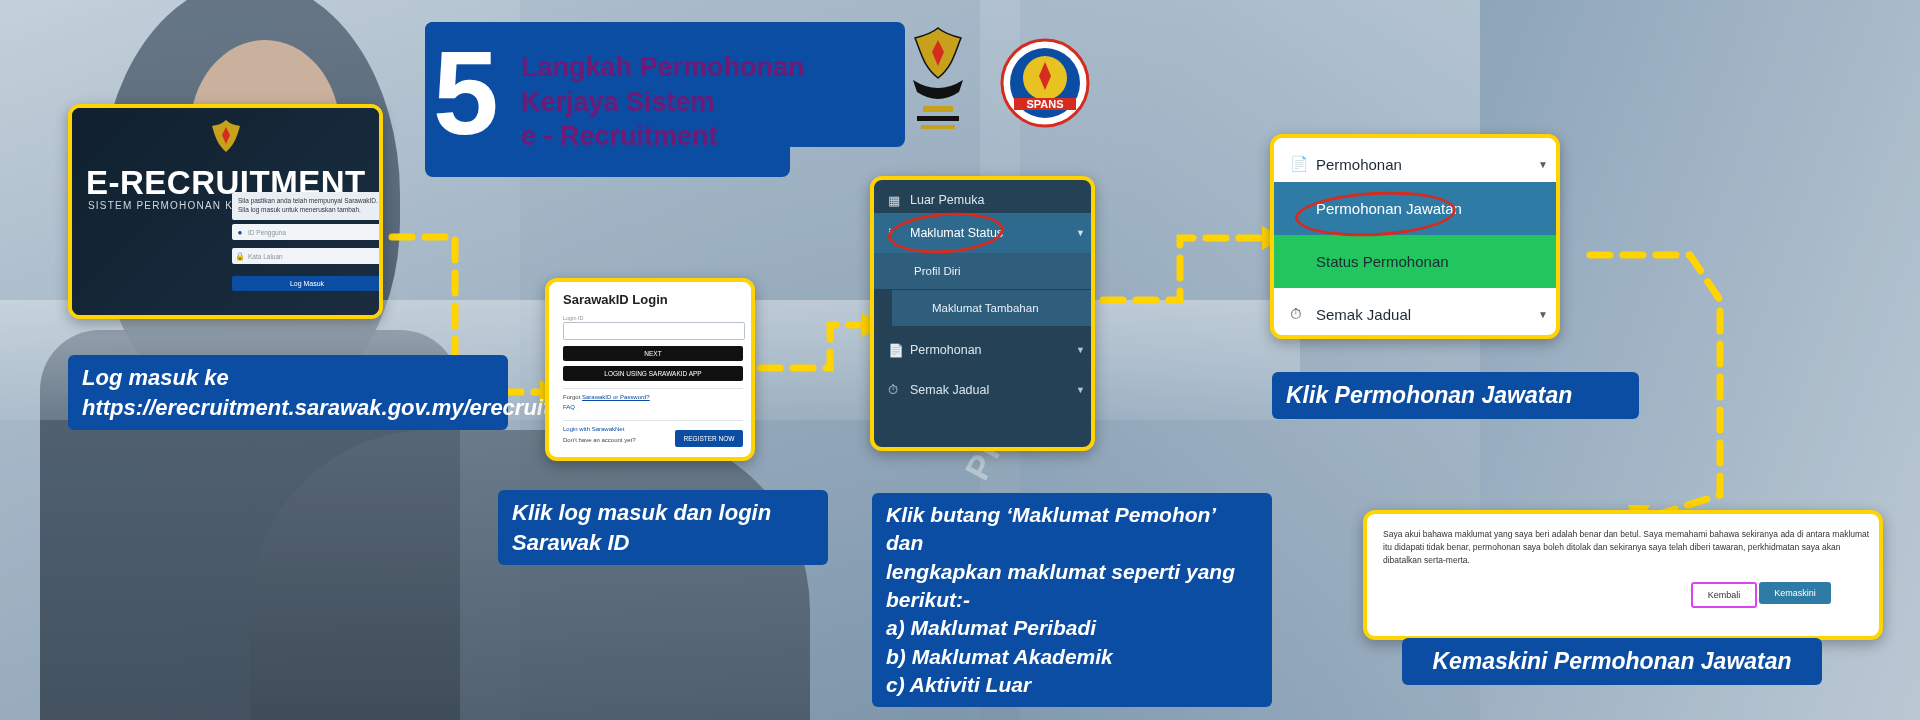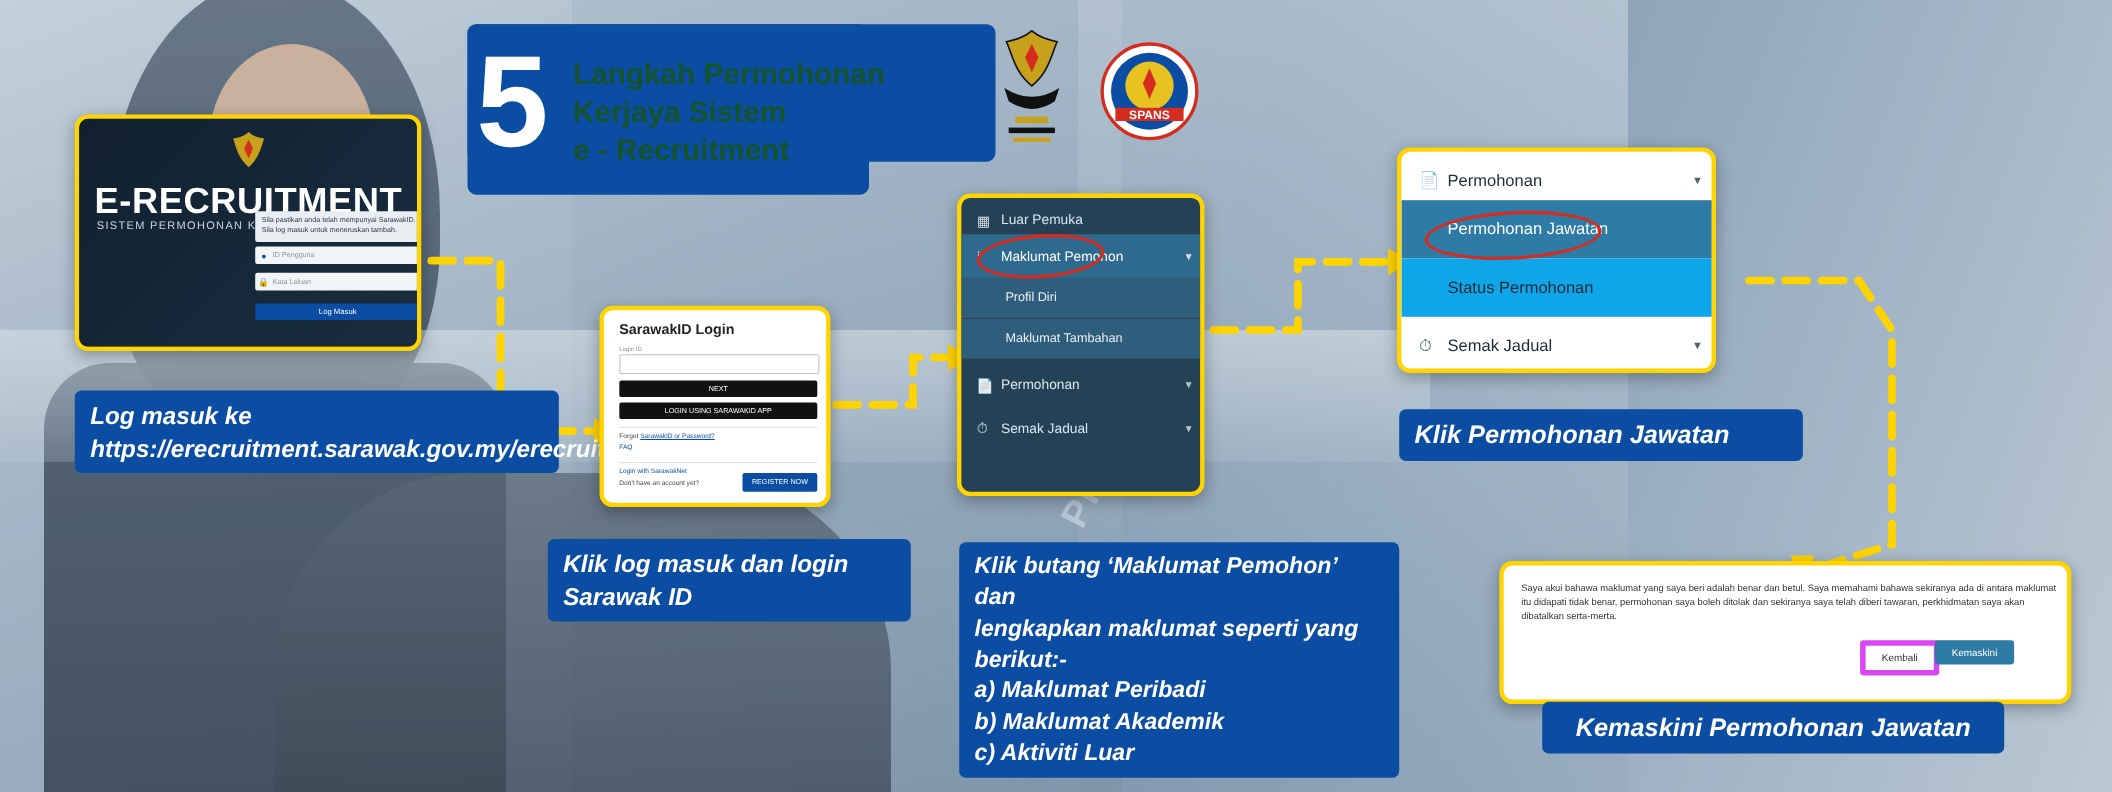--- a/index.html
+++ b/index.html
@@ -74,21 +74,21 @@
     position:absolute;left:0;top:0;width:365px;height:155px;background:#0B4DA2;border-radius:8px;
   }
   #title-bg2{
     position:absolute;left:0;top:0;width:480px;height:125px;background:#0B4DA2;border-radius:8px;
   }
   #big-five{
     position:absolute;left:8px;top:18px;font-size:118px;font-weight:bold;color:#fff;line-height:.9;
     font-family:"Liberation Sans", sans-serif;
   }
   #title-text{
-    position:absolute;left:96px;top:28px;width:400px;color:#14532d;font-size:27px;font-weight:bold;
+    position:absolute;left:96px;top:28px;width:400px;color:#701a75;font-size:27px;font-weight:bold;
     line-height:1.28;
   }
 
   
   #crest-sarawak{position:absolute;left:893px;top:22px;width:90px;height:120px;}
   #crest-spans{position:absolute;left:1000px;top:38px;width:90px;height:90px;}
 
   
   #step1{left:68px;top:104px;width:315px;height:215px;background:#16212c;}
   #s1-inner{position:absolute;inset:0;background:linear-gradient(135deg,#10202e,#16293a 60%,#1a2c3d);padding-left:23px;}
@@ -127,27 +127,27 @@
   .m3-sub{position:absolute;left:0;width:225px;height:36px;display:flex;align-items:center;color:#e9f1f7;font-size:11.5px;padding:0 0 0 40px;box-sizing:border-box;background:#2f5d7c;}
   #ellipse3{position:absolute;left:888px;top:213px;width:110px;height:34px;border:3px solid #D62B1F;border-radius:50%;transform:rotate(-4deg);}
 
   
   #step4{left:1270px;top:134px;width:290px;height:205px;background:#fff;}
   .m4-item{position:absolute;left:0;width:290px;height:52px;display:flex;align-items:center;color:#1d2a36;font-size:15px;box-sizing:border-box;padding:0 16px;}
   .m4-item .ico{width:26px;font-size:15px;color:#51606e;}
   .m4-item .car{position:absolute;right:16px;font-size:10px;color:#51606e;}
   .m4-sub{position:absolute;left:0;width:290px;height:53px;display:flex;align-items:center;font-size:15px;box-sizing:border-box;padding:0 0 0 42px;}
   #m4-sub1{background:#2e7ba6;color:#fff;}
-  #m4-sub2{background:#0ea5e9;color:#1d2a36;}
+  #m4-sub2{background:#22c55e;color:#1d2a36;}
   #ellipse4{position:absolute;left:1295px;top:192px;width:155px;height:38px;border:3px solid #D62B1F;border-radius:50%;transform:rotate(-3deg);}
 
   
   #step5{left:1363px;top:510px;width:520px;height:130px;background:#fff;}
   #s5-text{position:absolute;left:16px;top:14px;width:488px;font-size:8.5px;color:#333;line-height:1.55;}
-  #s5-kembali{position:absolute;left:324px;top:68px;width:62px;height:22px;background:#fff;border:5px solid #d946ef;color:#333;font-size:9px;display:flex;align-items:center;justify-content:center;border-radius:3px;}
+  #s5-kembali{position:absolute;left:324px;top:68px;width:62px;height:22px;background:#fff;border:2px solid #d946ef;color:#333;font-size:9px;display:flex;align-items:center;justify-content:center;border-radius:3px;}
   #s5-kemaskini{position:absolute;left:392px;top:68px;width:72px;height:22px;background:#2e7ba6;color:#fff;font-size:9px;display:flex;align-items:center;justify-content:center;border-radius:3px;}
   svg.dashsvg{position:absolute;left:0;top:0;width:1920px;height:720px;pointer-events:none;}
 </style>
 </head>
 <body>
 
 <div id="bg">
   <div class="bg-layer bg-base"></div>
   <div class="bg-layer bg-window"></div>
   <div class="bg-layer bg-glass"></div>
@@ -251,27 +251,27 @@
 </div>
 <div class="caption" style="left:498px;top:490px;width:330px;font-size:22px;">Klik log masuk dan login Sarawak ID</div>
 
 <div class="yellow-frame" id="step3">
   <div class="m3-item" style="top:0px;">
     <span class="ico">▦</span>
     <span>Luar Pemuka</span>
   </div>
   <div class="m3-item m3-active" style="top:33px;">
     <span class="ico">ℹ</span>
-    <span>Maklumat Pemohon</span>
+    <span>Maklumat Status</span>
     <span class="car">▼</span>
   </div>
   <div class="m3-sub" style="top:73px;">
     <span>Profil Diri</span>
   </div>
-  <div class="m3-sub" style="top:110px;">
+  <div class="m3-sub" style="top:110px;margin-left:18px;">
     <span>Maklumat Tambahan</span>
   </div>
   <div class="m3-item" style="top:150px;">
     <span class="ico">📄</span>
     <span>Permohonan</span>
     <span class="car">▼</span>
   </div>
   <div class="m3-item" style="top:190px;">
     <span class="ico">⏱</span>
     <span>Semak Jadual</span>

